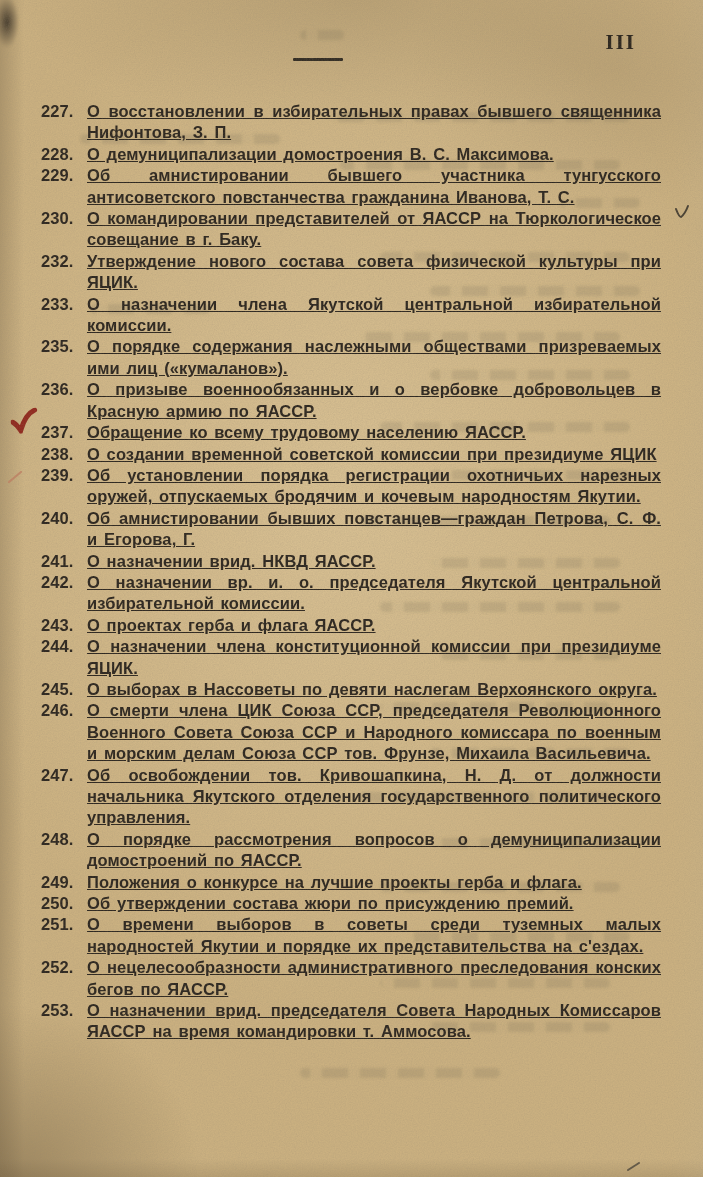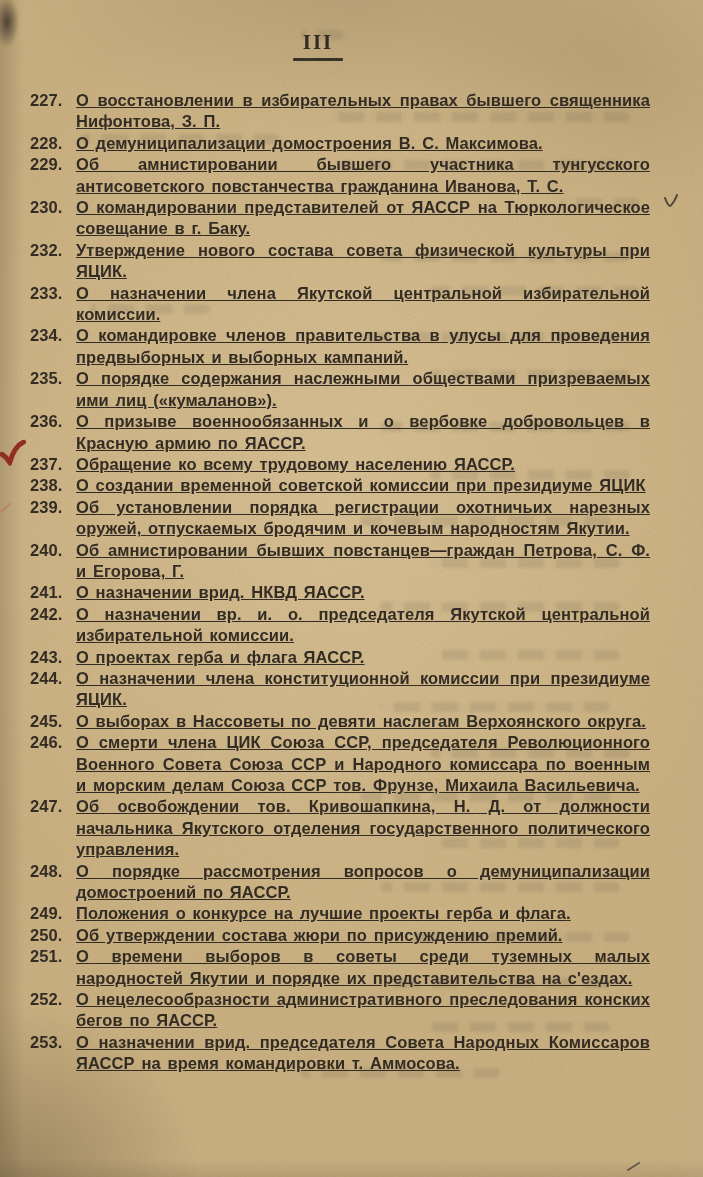--- a/index.html
+++ b/index.html
@@ -27,29 +27,29 @@
     transform:scaleX(-1);
   }
   
   .smudge-tl{
     position:absolute;left:-10px;top:-14px;width:34px;height:72px;z-index:2;
     background:radial-gradient(closest-side, rgba(44,37,29,.8), rgba(44,37,29,0) 72%);
     filter:blur(1px);
   }
   .pencil-slash-br{position:absolute;left:626px;top:1158px;z-index:2;}
   
-  .folio-wrap{position:absolute;top:30px;left:0;width:636px;text-align:center;z-index:3;}
+  .folio-wrap{position:absolute;top:30px;left:0;width:636px;text-align:right;z-index:3;}
   .folio{
     font-family:"Liberation Serif", serif;font-weight:700;font-size:21px;
     letter-spacing:2px;color:#2c261e;display:inline-block;
   }
   .folio-rule{width:50px;height:3px;background:#332d24;margin:3px auto 0 auto;border-radius:1px;}
   
   ol.toc{
-    list-style:none;margin:0;padding:0;
+    list-style:none;margin:11px;padding:0;
     position:absolute;top:90px;left:30px;width:620px;z-index:3;
     color:#2d2720;
     font-size:16.5px;font-weight:700;line-height:21.4px;
     letter-spacing:.1px;word-spacing:2px;
   }
   li.entry{position:relative;display:grid;grid-template-columns:38px 1fr;column-gap:8px;}
   li.entry .num{text-align:left;white-space:nowrap;}
   li.entry .txt{text-align:justify;text-decoration:underline;}
   .mark{position:absolute;pointer-events:none;}
   .mark.red-check-left{left:-30px;top:-13px;transform:rotate(-6deg);opacity:.95;}
@@ -120,24 +120,20 @@
       </li>
       <li class="entry">
         <span class="num">232.</span>
         <span class="txt">Утверждение нового состава совета физической культуры при ЯЦИК.</span>
       </li>
       <li class="entry">
         <span class="num">233.</span>
         <span class="txt">О назначении члена Якутской центральной избирательной комиссии.</span>
       </li>
       <li class="entry">
-        <span class="num">234.</span>
-        <span class="txt">О командировке членов правительства в улусы для проведения предвыборных и выборных кампаний.</span>
-      </li>
-      <li class="entry">
         <span class="num">235.</span>
         <span class="txt">О порядке содержания наслежными обществами призреваемых ими лиц («кумаланов»).</span>
       </li>
       <li class="entry">
         <span class="num">236.</span>
         <span class="txt">О призыве военнообязанных и о вербовке добровольцев в Красную армию по ЯАССР.</span>
       </li>
       <li class="entry">
         <span class="num">237.</span>
         <span class="txt">Обращение ко всему трудовому населению ЯАССР.</span>

